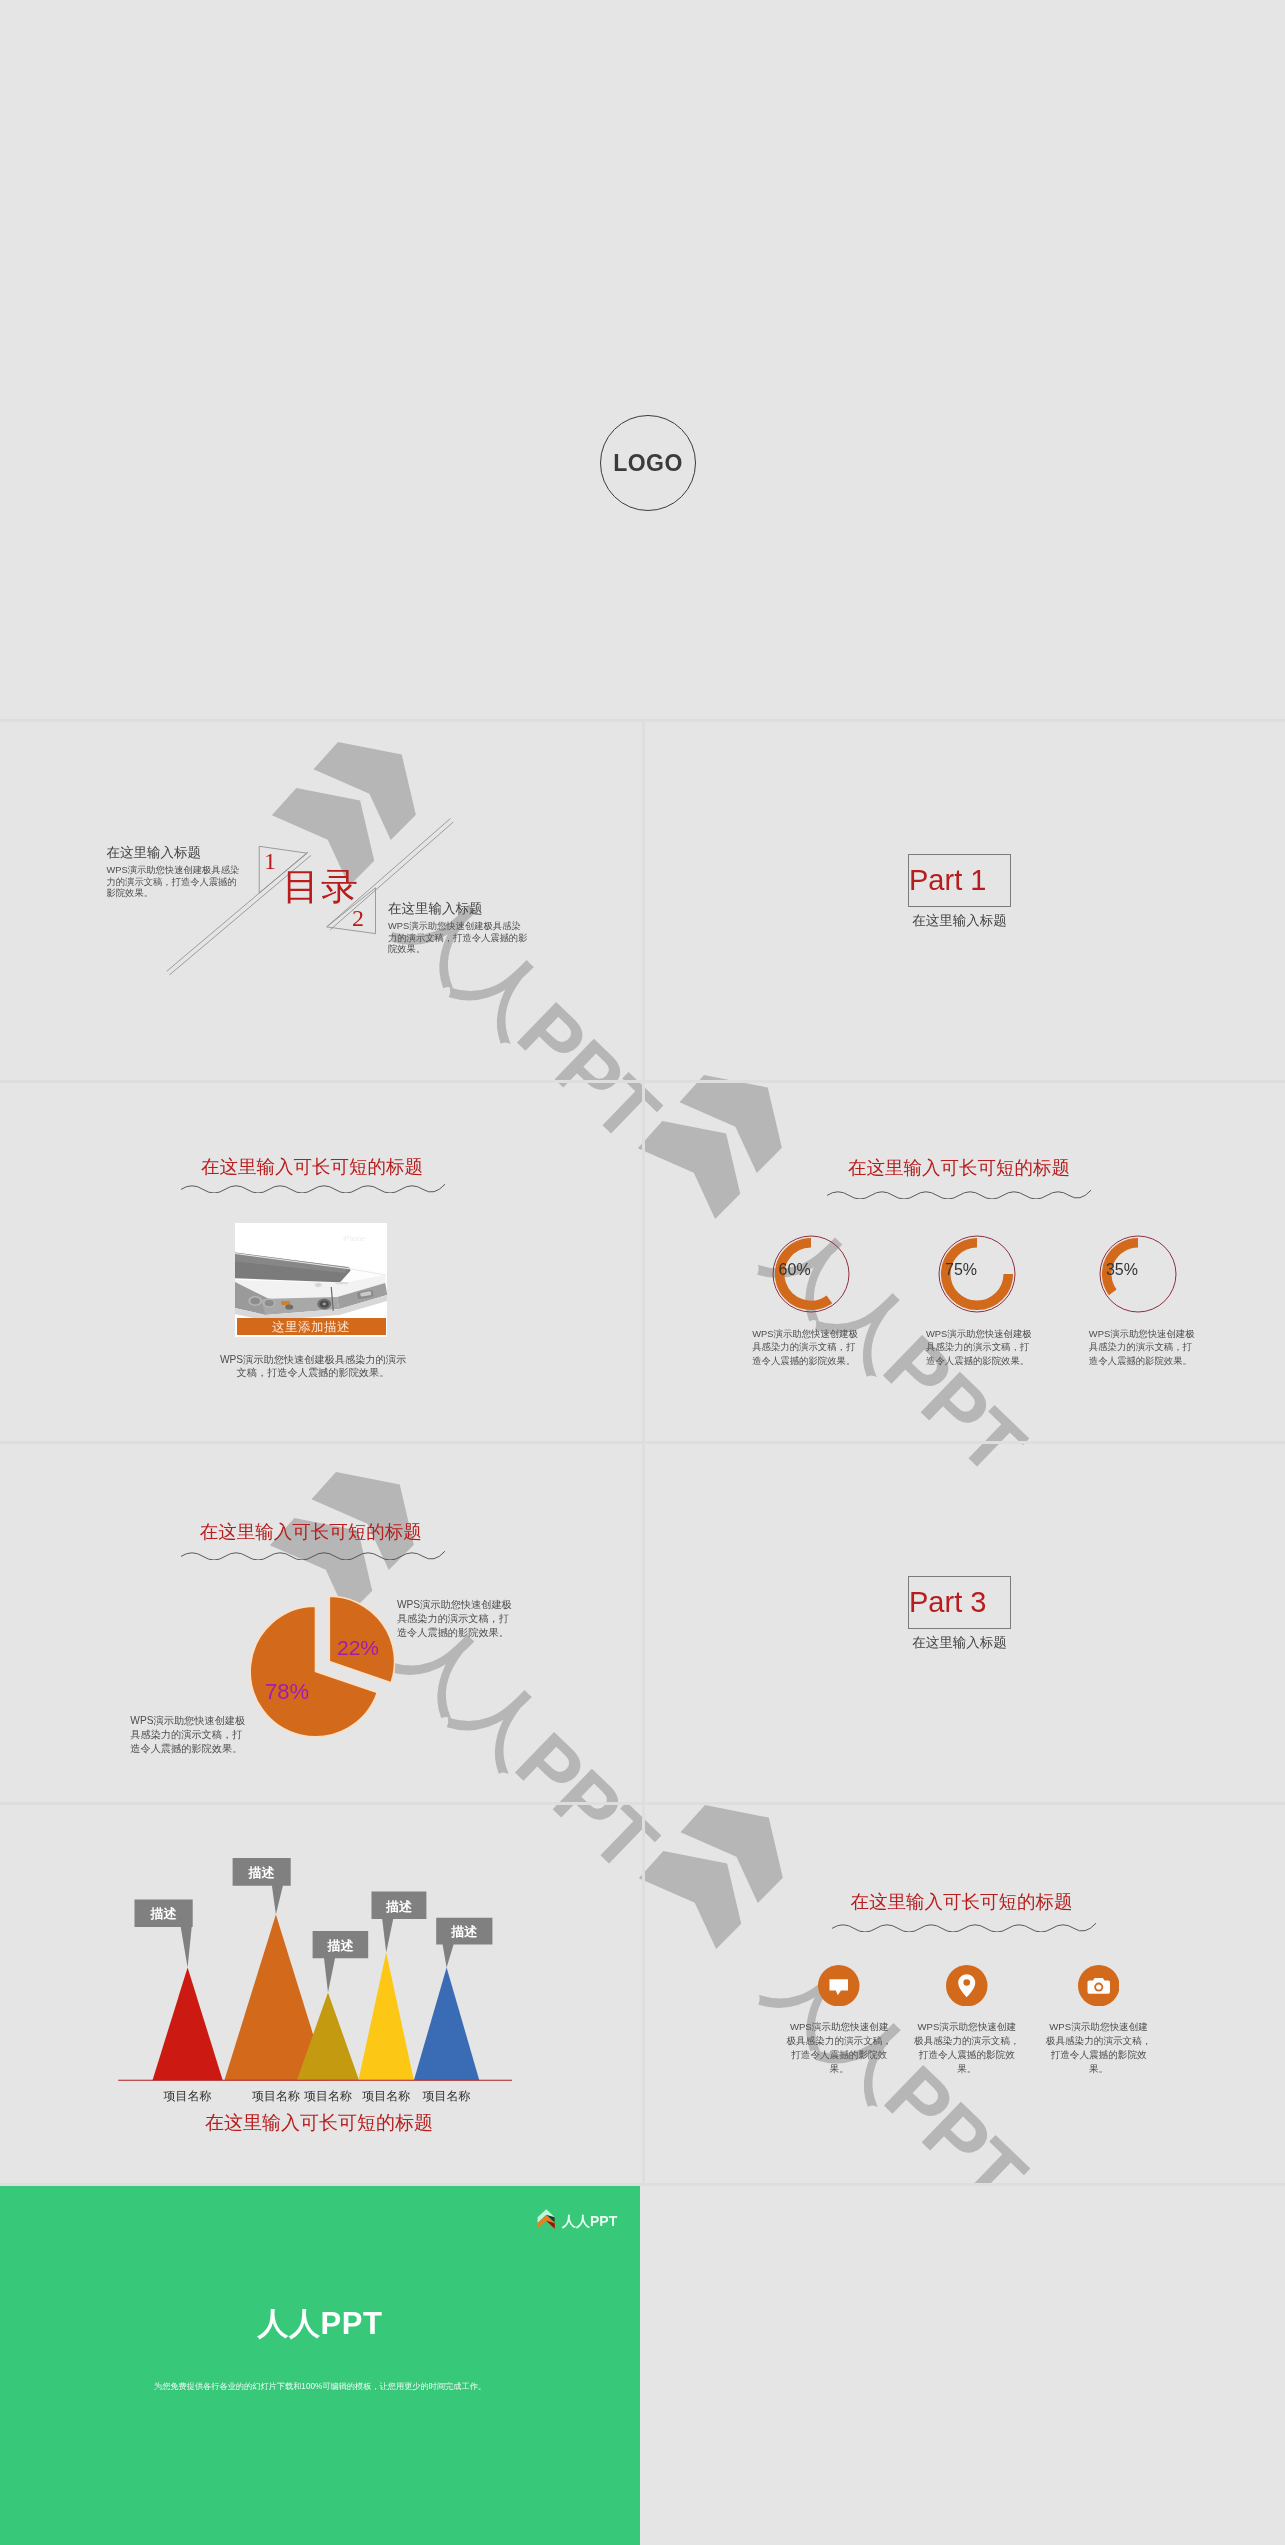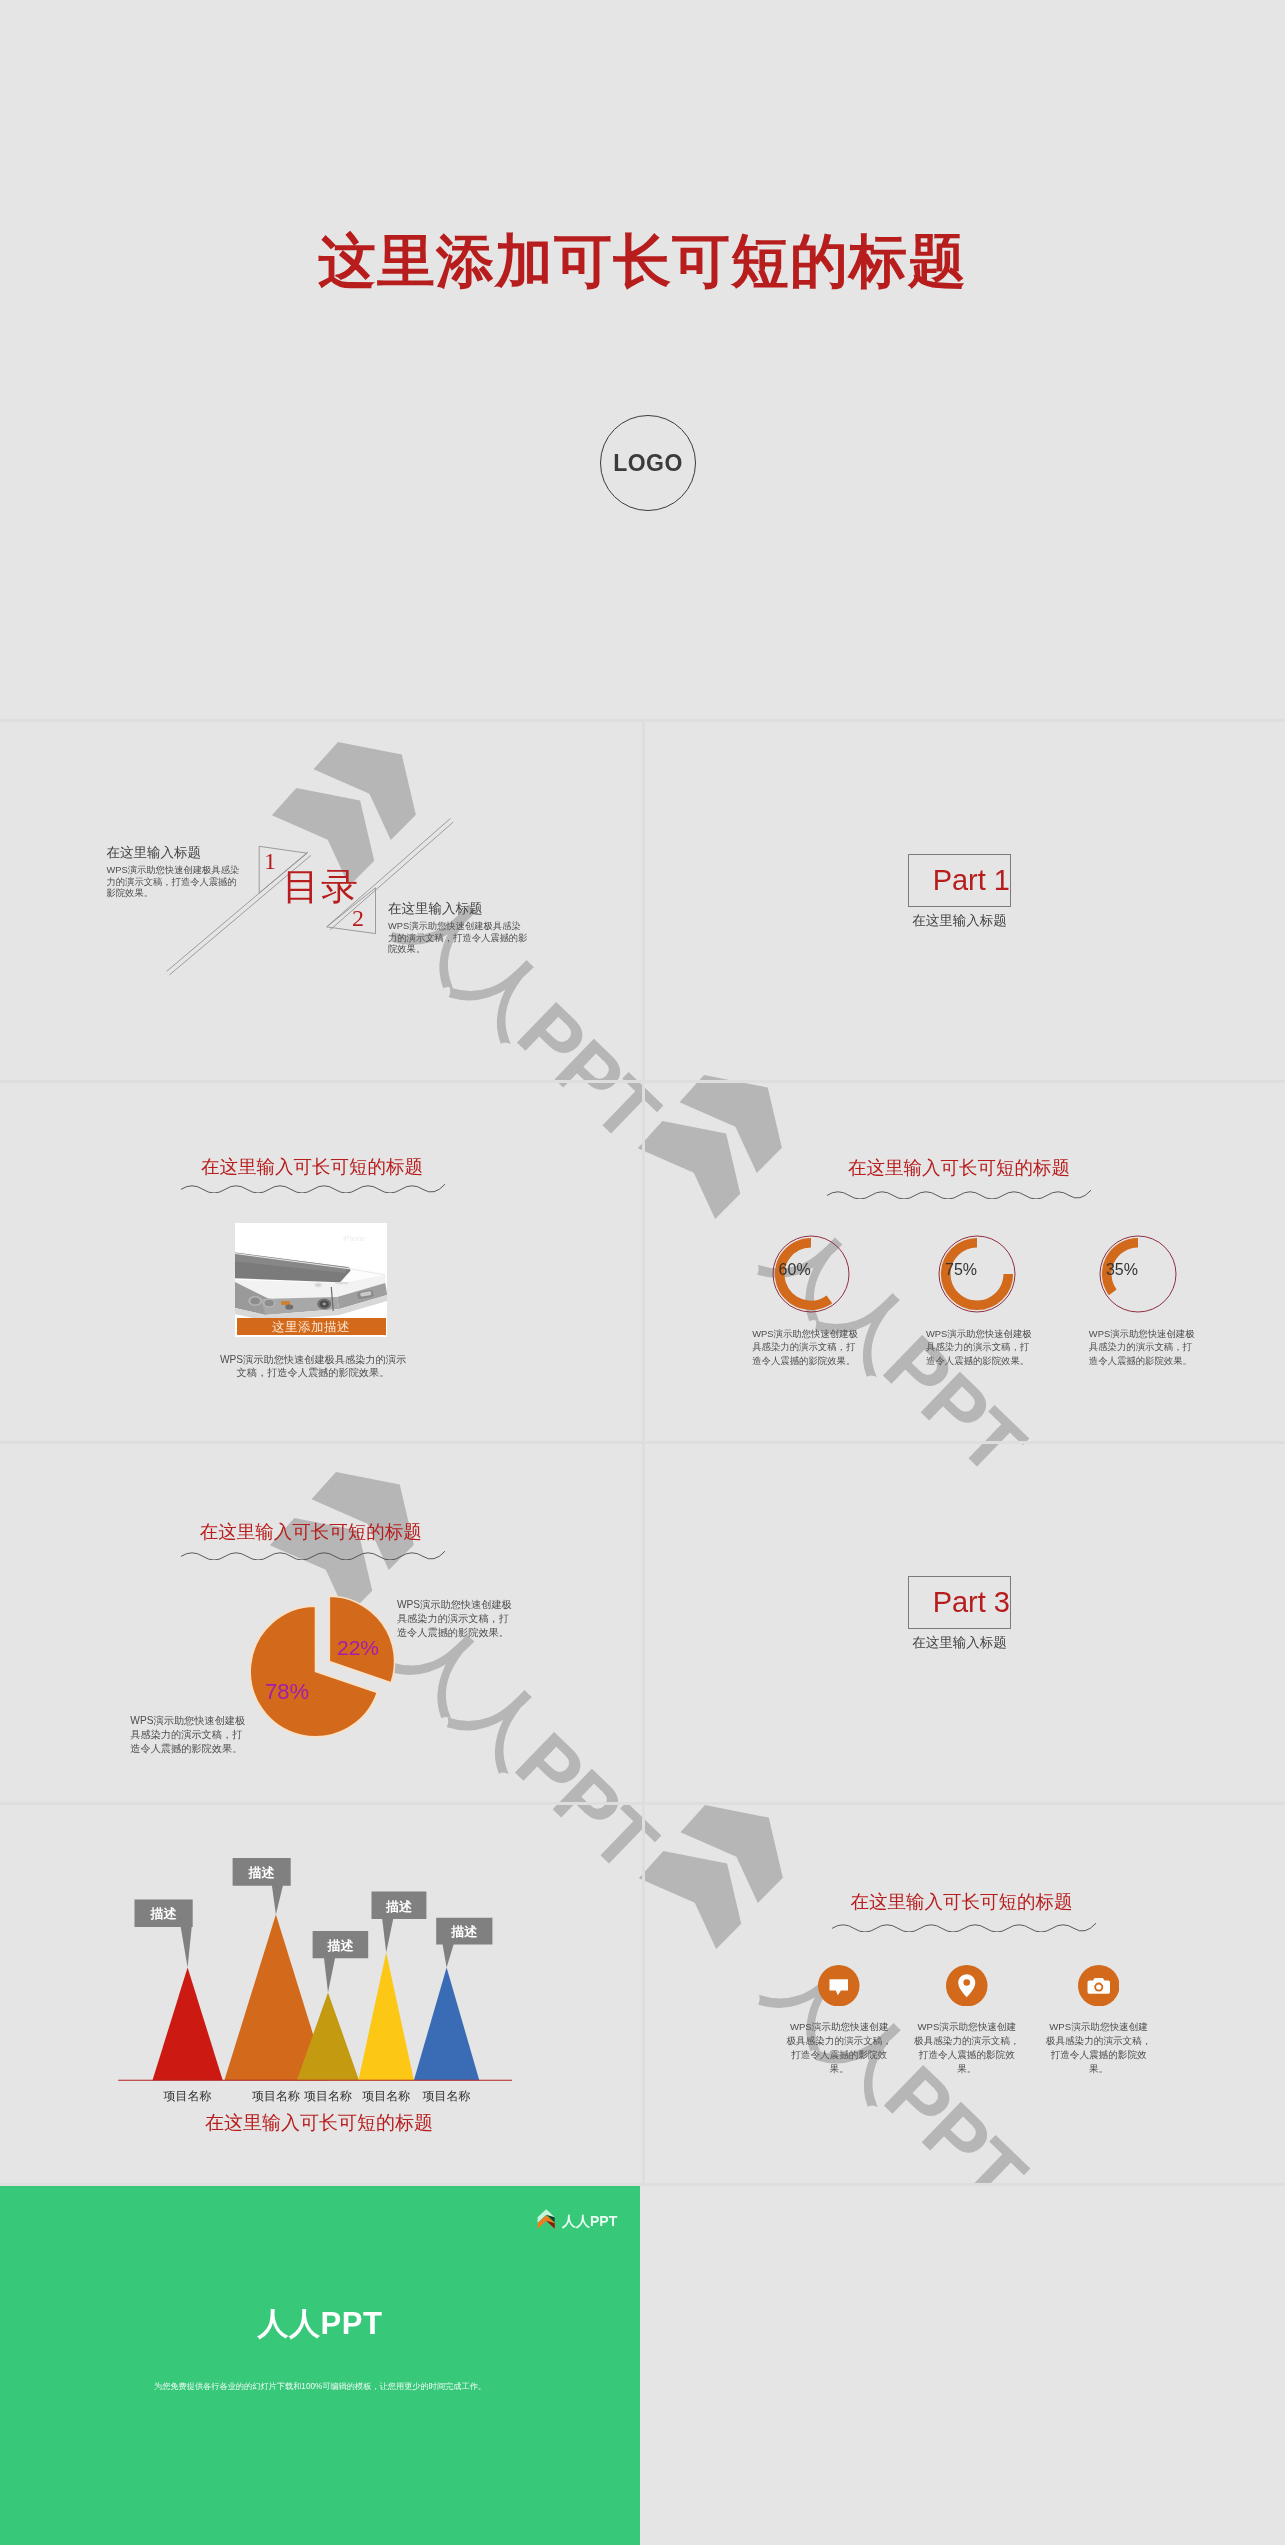--- a/index.html
+++ b/index.html
@@ -30,21 +30,21 @@
 .cat-lines{position:absolute;left:0;top:0}
 .cat-heading{position:absolute;left:282.5px;top:149px;font-size:37px;line-height:34px;font-weight:400;color:#b81d1d;letter-spacing:1.5px}
 .cat-num{position:absolute;font-size:24px;line-height:24px;color:#b81d1d;font-family:"Liberation Serif",serif}
 .cat-num1{left:264px;top:128px}
 .cat-num2{left:352px;top:185px}
 .cat-block{position:absolute}
 .cat-b1{left:106.5px;top:124px;width:137px}
 .cat-b2{left:388px;top:180px;width:140px}
 .cat-t{font-size:13.5px;line-height:16px;color:#3f3f3f;margin-bottom:4px;white-space:nowrap}
 .cat-d{font-size:9.3px;line-height:11.6px;color:#4d4d4d}
-.part-box{position:absolute;left:264px;top:133px;width:103px;height:53px;border:1.1px solid #7b7b7b;display:flex;align-items:center;justify-content:flex-end;font-size:29px;color:#b81d1d;font-weight:400}
+.part-box{position:absolute;left:264px;top:133px;width:103px;height:53px;border:1.1px solid #7b7b7b;display:flex;align-items:center;justify-content:flex-start;font-size:29px;color:#b81d1d;font-weight:400}
 .part-sub{position:absolute;left:265px;top:192px;width:101px;text-align:center;font-size:13.5px;line-height:16px;color:#3f3f3f;white-space:nowrap}
 
 
 #s-phone{left:0;top:1082px;width:643px;height:361px}
 #s-donut{left:644px;top:1082px;width:641px;height:361px}
 .sec-title{position:absolute;font-size:18.5px;line-height:22px;color:#b81d1d;white-space:nowrap;letter-spacing:0px}
 #s-phone .sec-title{left:201px;top:74px}
 #s-donut .sec-title{left:204px;top:75px}
 .squig{position:absolute}
 .squig-a{left:179.9px;top:99px}
@@ -151,21 +151,20 @@
     </div>
 
   <div class="gap gap-h" style="top:719px"></div>
   <div class="gap gap-h" style="top:1080px"></div>
   <div class="gap gap-h" style="top:1441px"></div>
   <div class="gap gap-h" style="top:1802px"></div>
   <div class="gap gap-h" style="top:2183px"></div>
   <div class="gap gap-v" style="top:721px;height:1464px"></div>
 
   <div class="slide" id="s-cover">
-    <div class="cover-title">这里添加可长可短的标题</div>
     <div class="cover-logo">
       <span>LOGO</span>
     </div>
   </div>
 
   <div class="slide" id="s-catalog">
     <svg class="cat-lines" width="643" height="361" viewBox="0 0 643 361">
       <g stroke="#8e8e8e" stroke-width="0.85" fill="none">
         <line x1="166.7" y1="250.3" x2="308.0" y2="130.9"></line>
         <line x1="169.6" y1="253.8" x2="310.9" y2="134.4"></line>

